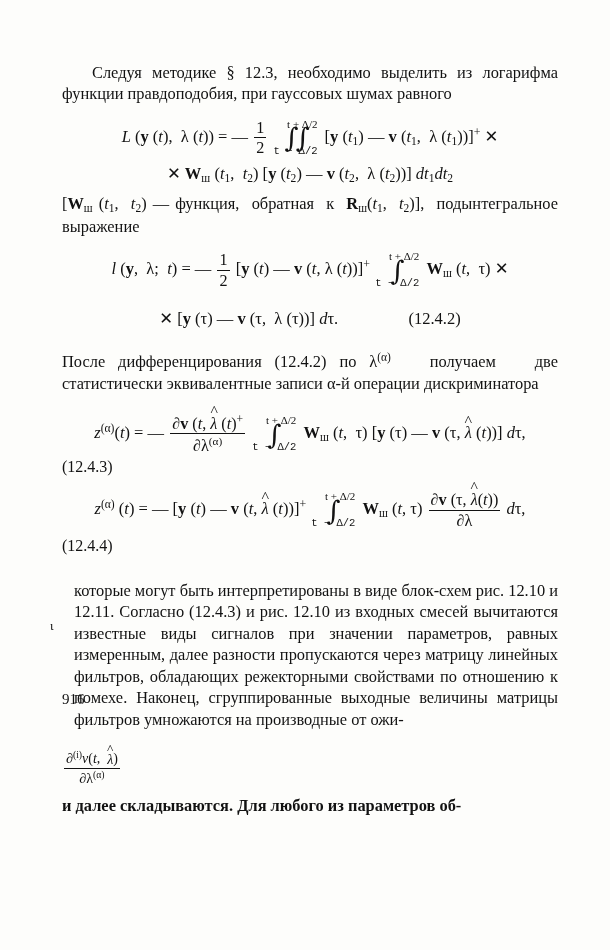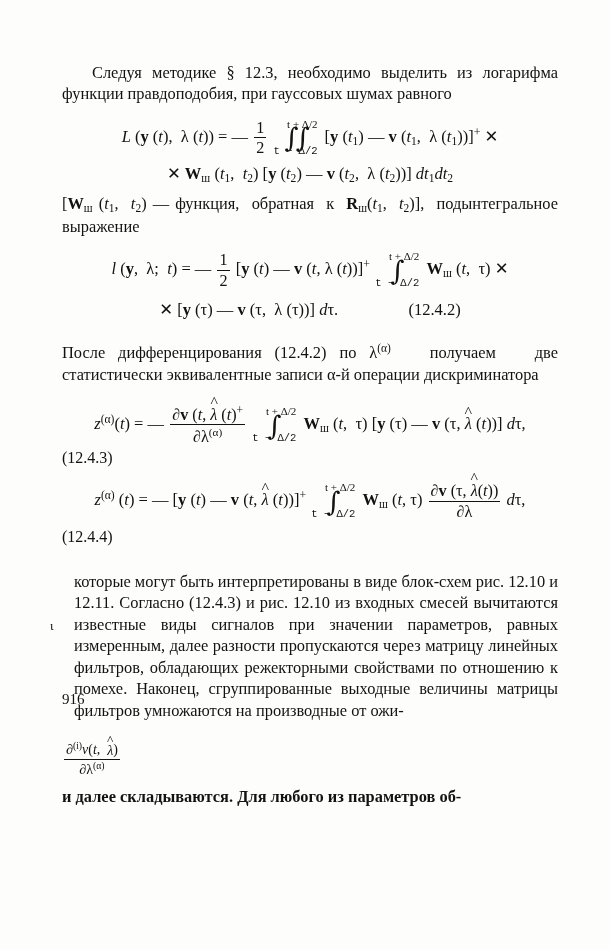--- a/index.html
+++ b/index.html
@@ -190,21 +190,21 @@
         <span class="bot">2</span>
       </span>
       [<span class="bf">y</span> (<i>t</i>) — <span class="bf">v</span> (<i>t</i>, λ (<i>t</i>))]<span class="supplus">+</span>
       <span class="intwrap">
         <span class="lim-top">t + Δ/2</span>
         <span class="sym">∫</span>
         <span class="lim-bot">t − Δ/2</span>
       </span>
       <span class="bf">W</span><span class="sub">ш</span> (<i>t</i>,&nbsp; τ) ✕
     </span>
-    <span class="line" style="margin-top:10px;">
+    <span class="line" style="margin-top:19px;">
       ✕ [<span class="bf">y</span> (τ) — <span class="bf">v</span> (τ,&nbsp; λ (τ))] <i>d</i>τ.
       <span style="display:inline-block; width:62px;"></span>
       <span>(12.4.2)</span>
     </span>
   </div>
 
   <div class="block-gap-lg"></div>
 
   <p class="para">
     После дифференцирования (12.4.2) по λ<span class="sup">(α)</span>&nbsp;&nbsp;&nbsp;получаем&nbsp;&nbsp; две статистически эквивалентные записи α-й операции дискриминатора

